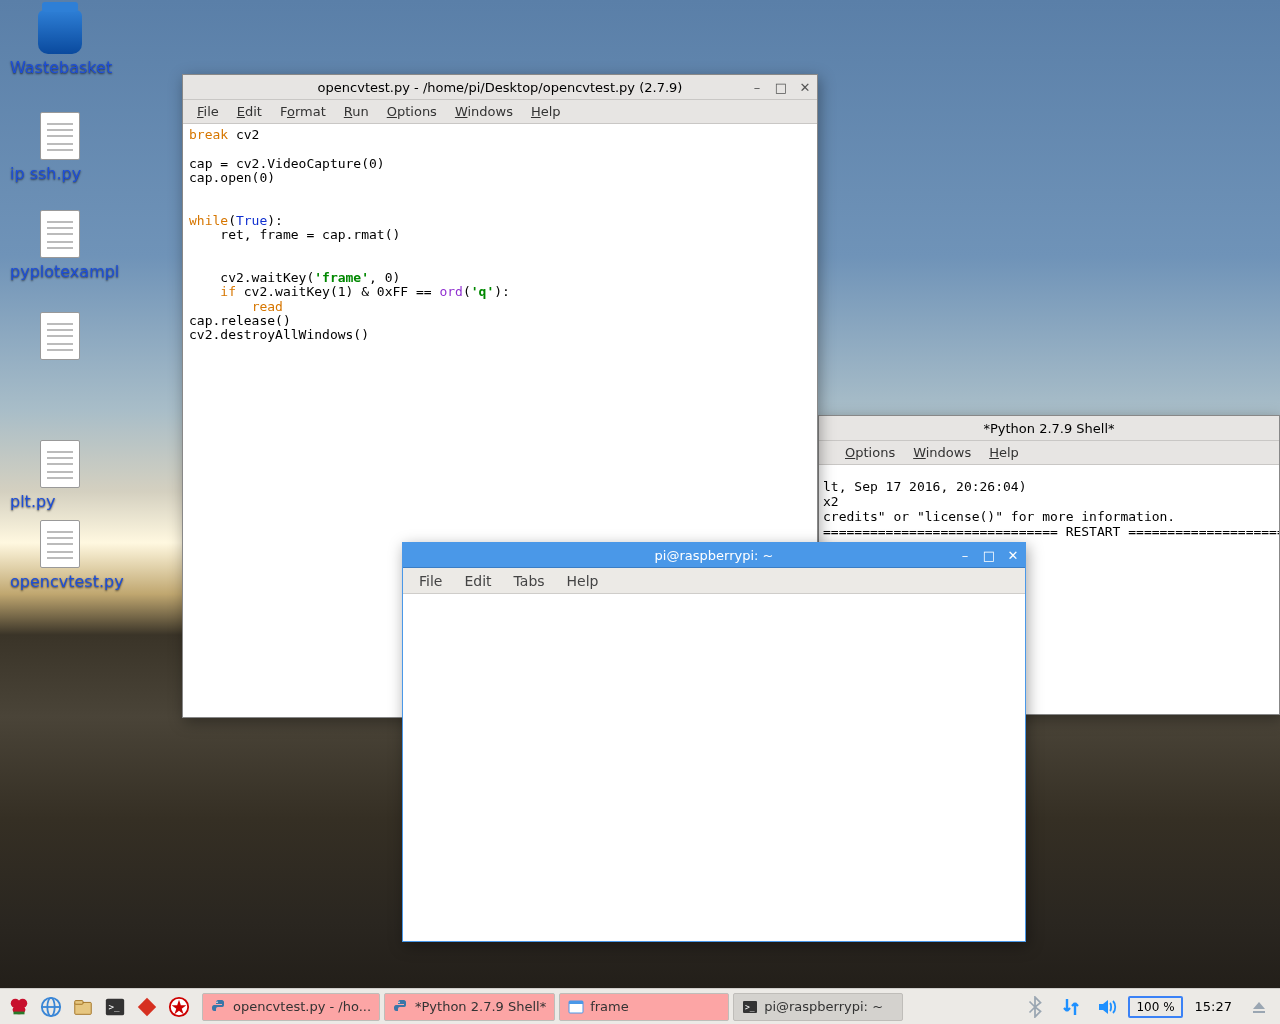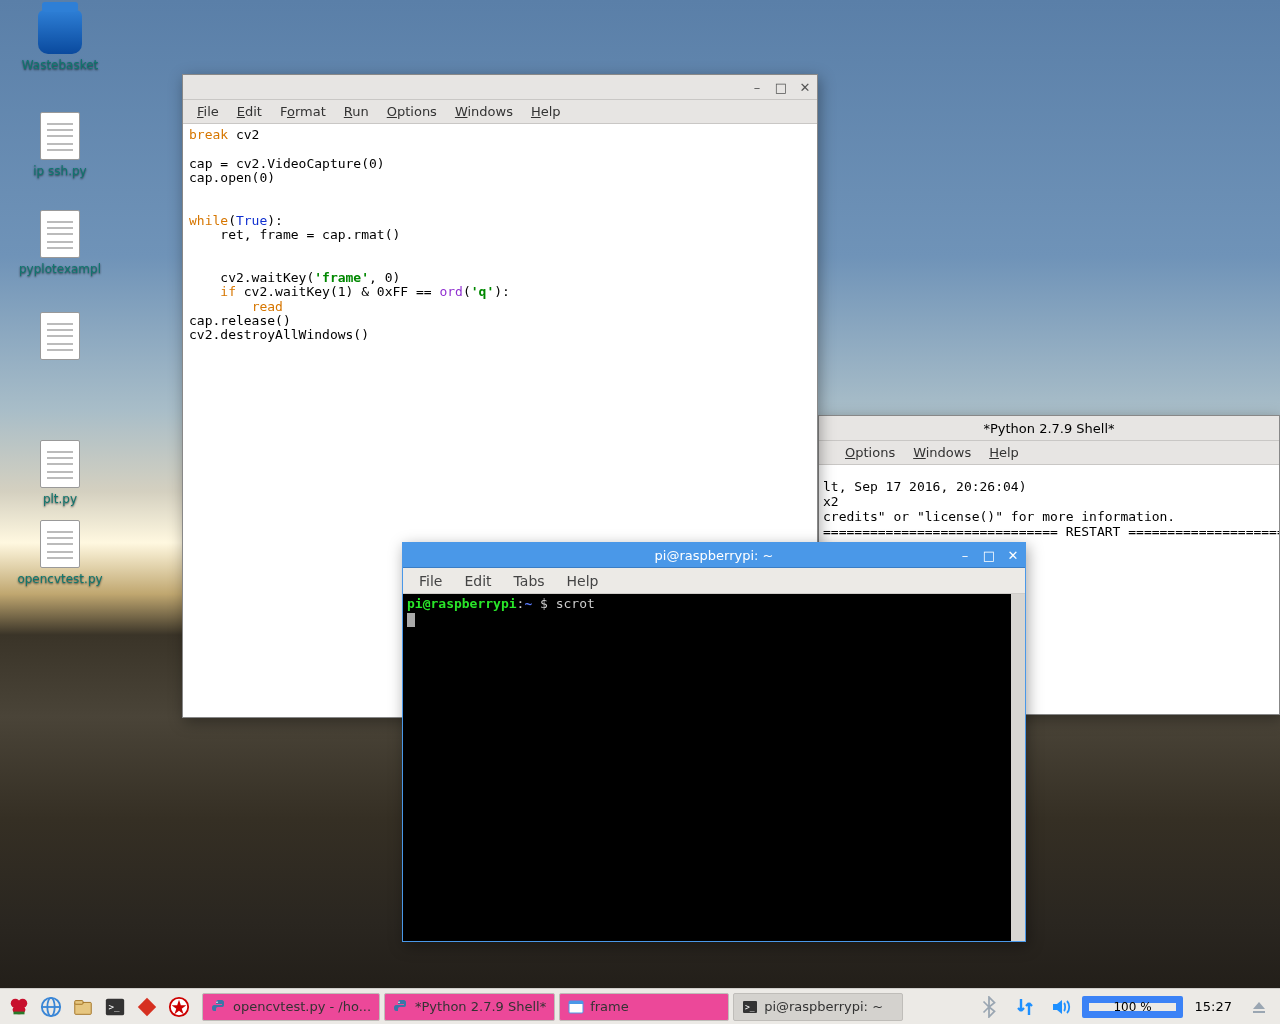--- a/index.html
+++ b/index.html
@@ -7,22 +7,22 @@
   body {
     position: relative;
     background: linear-gradient(to bottom,
       #5a7fa8 0%, #6f93b8 25%, #a8bdc8 40%, #d4d0c0 48%,
       #fff8e0 53%, #c0a770 58%,
       #3a3428 62%, #4a4438 70%, #352f24 80%, #2a2620 90%, #1f1b16 100%);
   }
 
   
   .desktop-icon {
-    position: absolute; width: 100px; text-align: center;
-    color: #0f766e; font-size: 12px; cursor: pointer;
+    position: absolute; width: 100px; text-align: left;
+    color: #1d4ed8; font-size: 16px; cursor: pointer;
     text-shadow: 0 1px 2px rgba(0,0,0,.7);
   }
   .trash-pic {
     width: 44px; height: 44px; margin: 0 auto 4px;
     background: linear-gradient(#2e7fd6, #0a4a9e);
     border-radius: 6px 6px 10px 10px;
     position: relative;
   }
   .trash-pic::before {
     content:""; position:absolute; top:-8px; left:4px; right:4px; height:10px;
@@ -77,27 +77,27 @@
 
   
   .taskbar { position:absolute; left:0; right:0; bottom:0; height:36px;
              background:#eceae6; border-top:1px solid #cfcdca;
              display:flex; align-items:center; font-size:13px; }
   .tb-launchers { display:flex; align-items:center; gap:2px; padding:0 4px; }
   .tb-ico { width:30px; height:30px; display:flex; align-items:center; justify-content:center;
             border-radius:3px; cursor:pointer; }
   .tb-tasks { flex:1; display:flex; align-items:center; gap:4px; padding:0 4px; overflow:hidden; }
   .tb-task { height:28px; display:flex; align-items:center; gap:6px;
-             padding:0 8px; border:1px solid #bfbdb9; background:#ec4899;
+             padding:0 8px; border:1px solid #bfbdb9; background:#fca5a5;
              border-radius:2px; cursor:pointer; min-width:170px; max-width:190px;
              font-size:13px; color:#333; white-space:nowrap; overflow:hidden; text-overflow:ellipsis;}
   .tb-task.active { background:#d4d2ce; }
   .tb-task .ti { width:16px; height:16px; flex:0 0 16px; }
   .tb-tray { display:flex; align-items:center; gap:6px; padding:0 6px; }
-  .tray-pill { height:22px; padding:0 24px; border:7px solid #3b82f6; border-radius:2px;
+  .tray-pill { height:22px; padding:0 6px; border:2px solid #3b82f6; border-radius:2px;
                display:flex; align-items:center; font-size:12px; background:#eceae6; }
 
   
   svg { display:block; }
 </style>
 </head>
 <body>
 
 <div class="desktop-icon" style="top:10px; left:10px;">
   <div class="trash-pic"></div>
@@ -134,20 +134,21 @@
     <div class="mitem"><span class="ul">H</span>elp</div>
   </div>
   <div class="shell-body">lt, Sep 17 2016, 20:26:04)
 x2
 credits" or "license()" for more information.
 ============================== RESTART ==============================</div>
 </div>
 
 <div class="window" style="left:182px; top:74px; width:636px; height:644px;">
   <div class="titlebar">
+    <span>opencvtest.py - /home/pi/Desktop/opencvtest.py (2.7.9)</span>
     <div class="win-ctrls">
       <span>–</span>
       <span>□</span>
       <span>✕</span>
     </div>
   </div>
   <div class="menubar">
     <div class="mitem"><span class="ul">F</span>ile</div>
     <div class="mitem"><span class="ul">E</span>dit</div>
     <div class="mitem">F<span class="ul">o</span>rmat</div>
@@ -180,25 +181,20 @@
       <span>–</span>
       <span>□</span>
       <span>✕</span>
     </div>
   </div>
   <div class="term-menubar">
     <div class="mitem">File</div>
     <div class="mitem">Edit</div>
     <div class="mitem">Tabs</div>
     <div class="mitem">Help</div>
-  </div>
-  <div class="term-body-wrap">
-    <div class="term-body"><span class="prompt-green">pi@raspberrypi</span><span>:</span><span class="prompt-blue">~</span><span> $ </span><span>scrot</span>
-<span class="caret"></span></div>
-    <div class="term-sb"></div>
   </div>
 </div>
 
 <div class="taskbar">
   <div class="tb-launchers">
     <div class="tb-ico">
       <svg width="22" height="22" viewBox="0 0 24 24">
           <circle cx="8" cy="8" r="5" fill="#c8102e"></circle>
           <circle cx="16" cy="8" r="5" fill="#c8102e"></circle>
           <ellipse cx="12" cy="15" rx="7" ry="5" fill="#c8102e"></ellipse>

